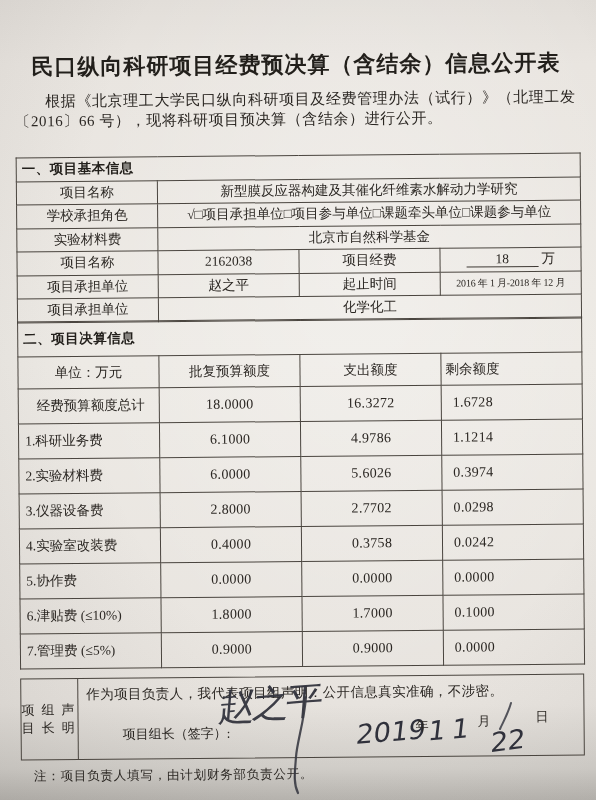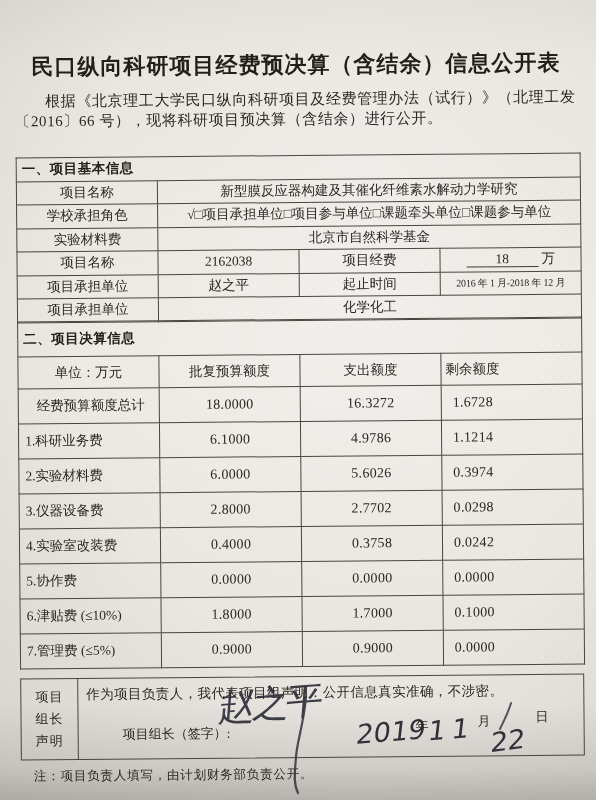--- a/index.html
+++ b/index.html
@@ -37,21 +37,21 @@
   .t2 .c1{width:171px;}
   .t2 .c2{width:111px;}
   .t2 .c3{width:100px;}
   .t2 td.name{text-align:left;padding-left:6px;}
   .t2 td.name.center{text-align:center;}
   .t2 td.last{padding-right:80px;}
   .num{font-size:14px;letter-spacing:.3px;}
   .uline{display:inline-block;min-width:72px;border-bottom:1.3px solid #3f3a35;line-height:15px;font-family:Liberation Serif, serif;}
   .decl{display:flex;width:562px;height:80px;border:1.5px solid #4a453f;margin-top:9px;}
   .decl-label{
-    width:56px;border-right:1.5px solid #4a453f;display:flex;flex-direction:column;
+    width:56px;border-right:1.5px solid #4a453f;display:flex;flex-direction:row;
     align-items:center;justify-content:center;gap:4px;font-size:13px;letter-spacing:1px;
   }
   .decl-body{flex:1;position:relative;font-size:13.5px;}
   .statement{position:absolute;top:7px;left:8px;letter-spacing:.4px;}
   .sign-label{position:absolute;top:47px;left:44px;font-size:13px;}
   .hand{color:#30313b;font-family:"DejaVu Sans",sans-serif;}
   .signature{
     position:absolute;left:140px;top:8px;font-size:37px;line-height:1;
     transform:rotate(-4deg) skewX(-9deg);letter-spacing:-3px;opacity:.93;
   }

